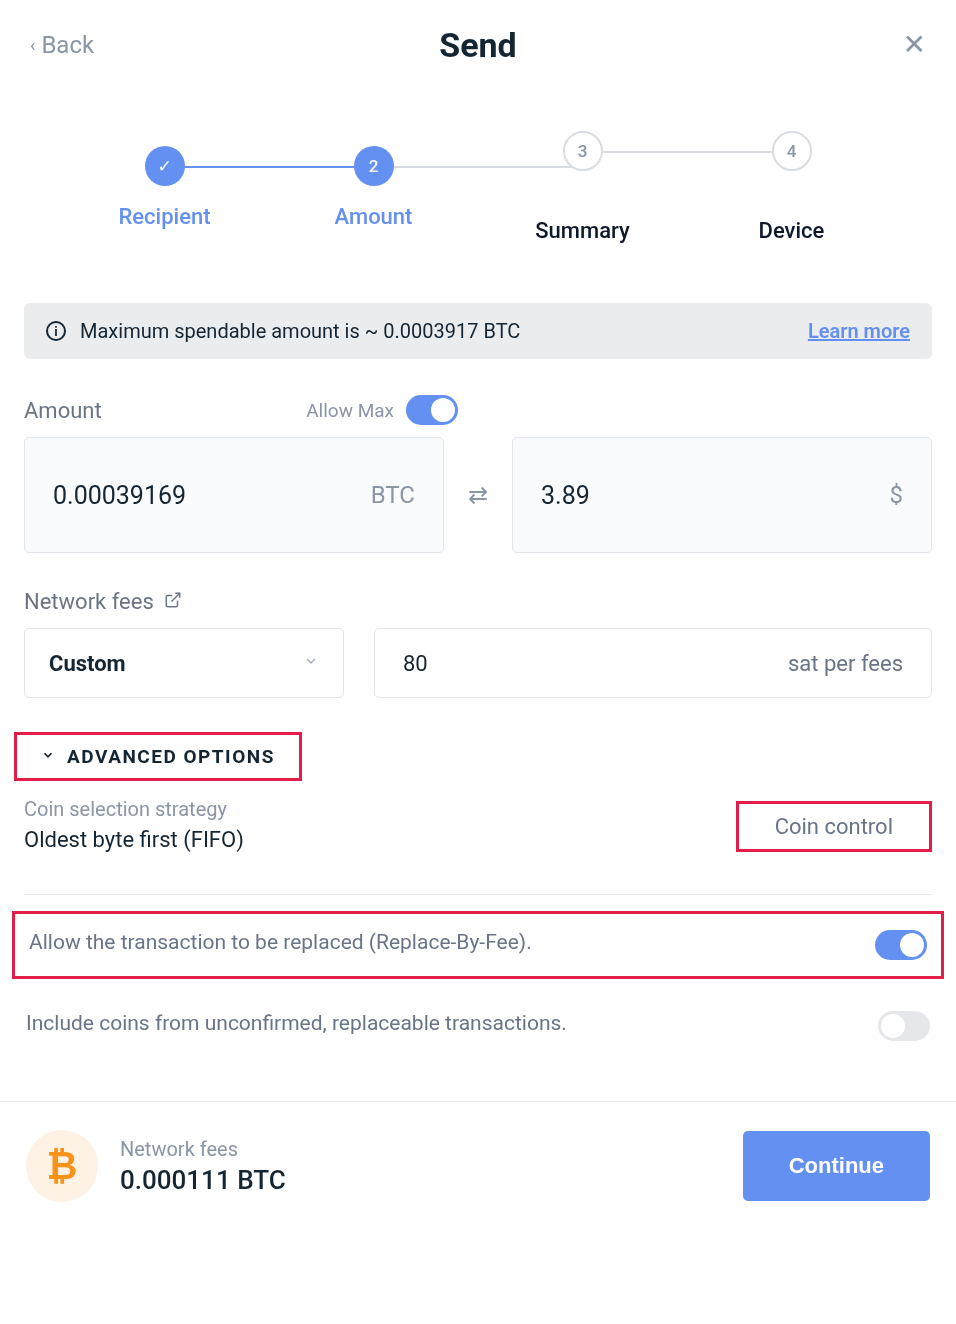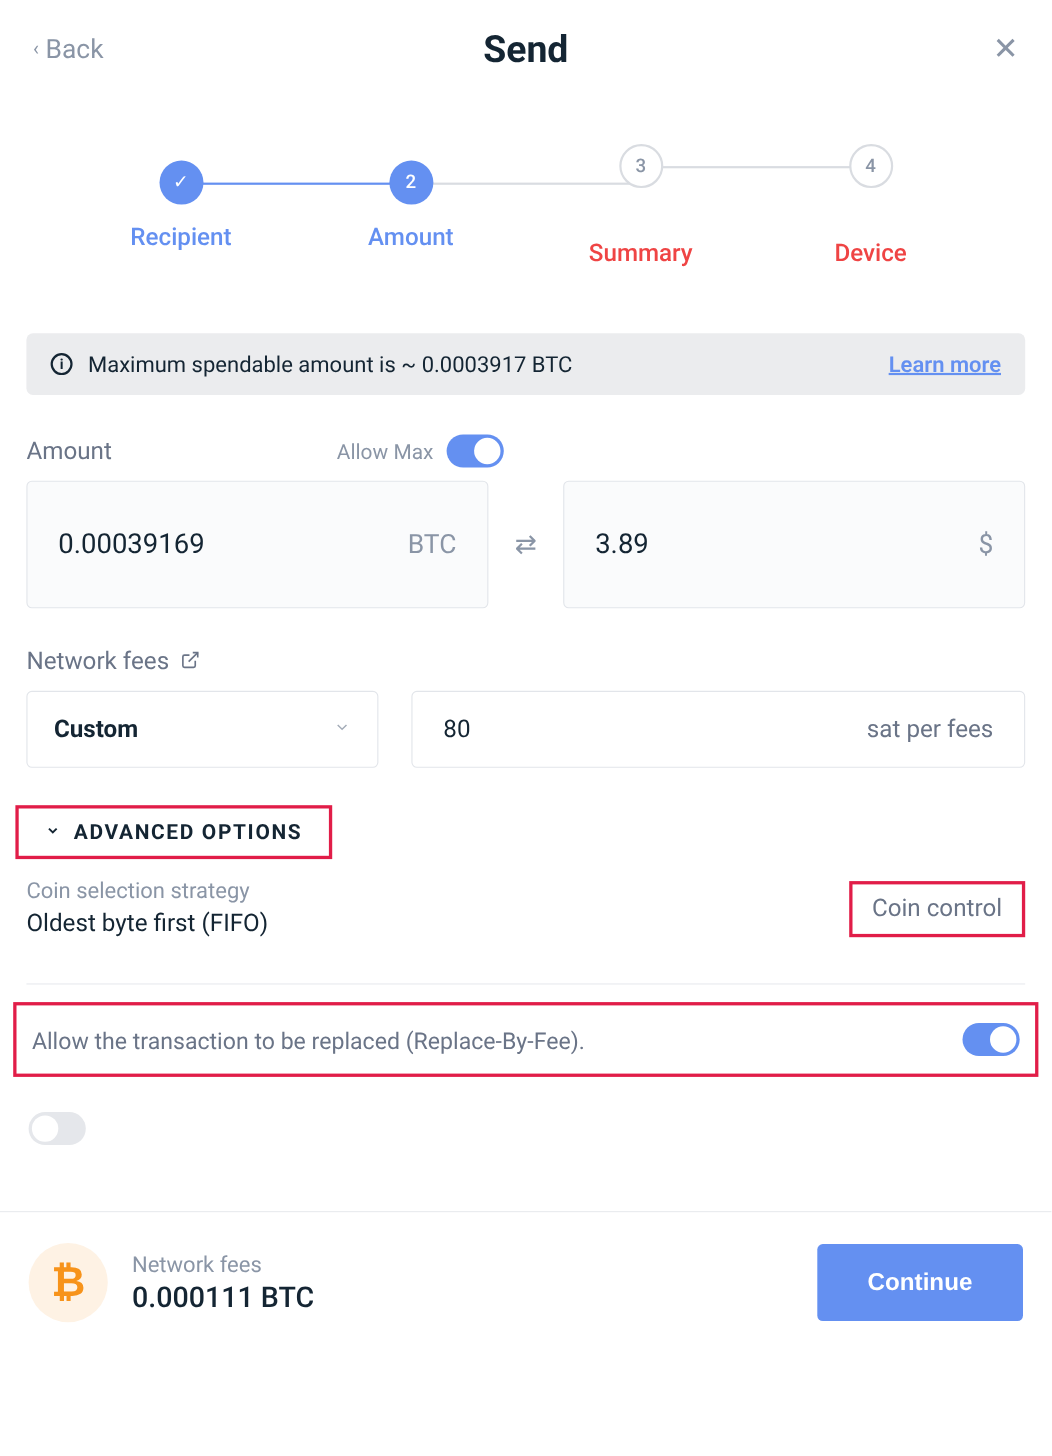--- a/index.html
+++ b/index.html
@@ -65,21 +65,21 @@
     z-index: 2;
   }
   .step-circle.active { background: #6490f1; color: #fff; }
   .step-circle.inactive { border: 2px solid #d9dce1; color: #8a95a6; }
   .step-label {
     margin-top: 18px;
     font-size: 22px;
     font-weight: 500;
   }
   .step-label.active { color: #6490f1; }
-  .step-label.inactive { color: #ef4444; margin-top: 47px; }
+  .step-label.inactive { color: #0f172a; margin-top: 47px; }
   .step-line {
     position: absolute;
     top: 20px;
     height: 2px;
     width: 100%;
     left: 50%;
     z-index: 1;
   }
   .step-line.active { background: #6490f1; }
   .step-line.inactive { background: #d9dce1; }
@@ -225,33 +225,33 @@
     align-items: flex-end;
     justify-content: space-between;
     padding: 0 24px;
     margin-top: 16px;
   }
   .coin-left { }
   .coin-left .sub { font-size: 20px; color: #8a95a6; margin-bottom: 6px;}
   .coin-left .main { font-size: 22px; color: #142533; }
   .coin-control-btn {
     border: 3px solid #e11d48;
-    padding: 10px 18px;
+    padding: 10px 36px;
     font-size: 22px;
     color: #6a7487;
     cursor: pointer;
   }
 
   .divider { height: 1px; background: #e8eaee; margin: 42px 24px 0 24px; }
 
   .option-box {
     margin: 16px 12px 0 12px;
     padding: 16px 14px;
     display: flex;
-    align-items: flex-end;
+    align-items: flex-start;
     justify-content: space-between;
   }
   .option-box.highlighted { border: 3px solid #e11d48; }
   .option-text { font-size: 21px; color: #6a7487; }
 
   
   .footer {
     margin-top: 44px;
     border-top: 1px solid #e8eaee;
     padding: 28px 26px 28px 26px;
@@ -417,20 +417,21 @@
 
 <div class="option-box highlighted">
   <span class="option-text">Allow the transaction to be replaced (Replace-By-Fee).</span>
   <div class="toggle on">
       <div class="toggle-knob"></div>
     </div>
 </div>
 
 
 <div class="option-box">
+  <span class="option-text">Include coins from unconfirmed, replaceable transactions.</span>
   <div class="toggle off">
       <div class="toggle-knob"></div>
     </div>
 </div>
 
 
 <div class="footer">
   <div class="footer-left">
     <div class="btc-icon">₿</div>
     <div class="footer-fees">

